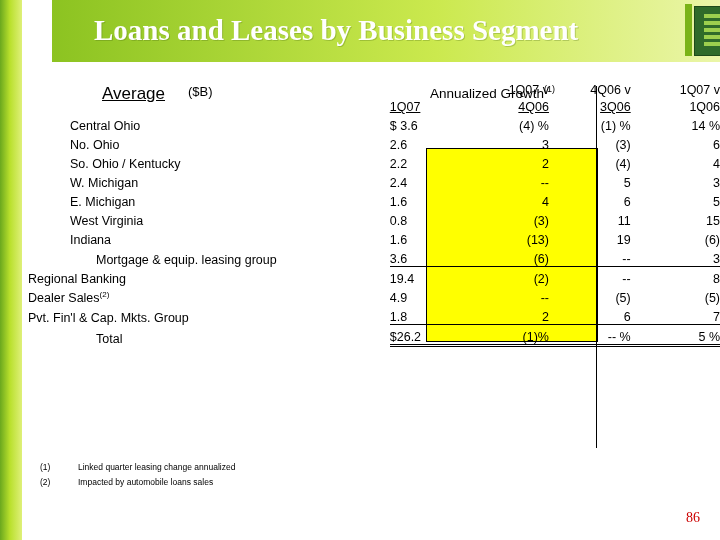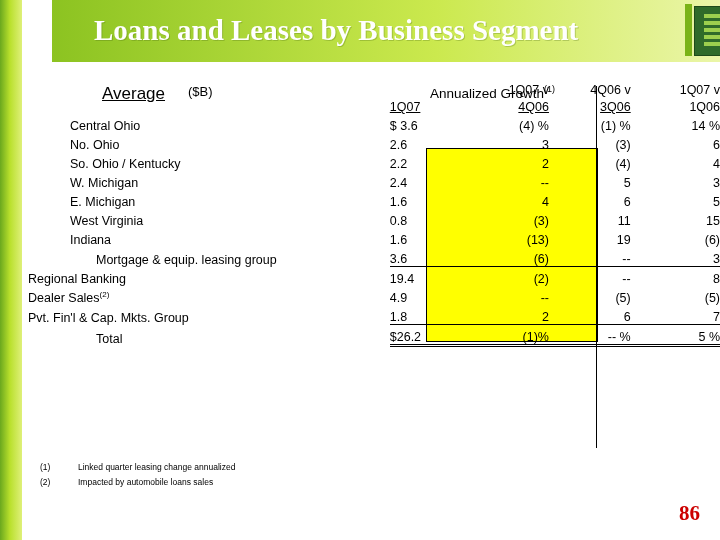--- a/index.html
+++ b/index.html
@@ -177,22 +177,22 @@
     color: #000000;
     line-height: 15px;
   }
   .footnotes .fn { display: flex; }
   .footnotes .fn .num { width: 38px; }
   .page-num {
     position: absolute;
     right: 20px;
     bottom: 14px;
     font-family: "Liberation Serif", serif;
-    font-weight: bold;
-    font-size: 21px;
+    font-weight: normal;
+    font-size: 14px;
     color: #cc0000;
   }
 </style>
 </head>
 <body>
 
 <div id="slide">
 
   <div class="left-bar"></div>
   <div class="left-bar-edge"></div>

